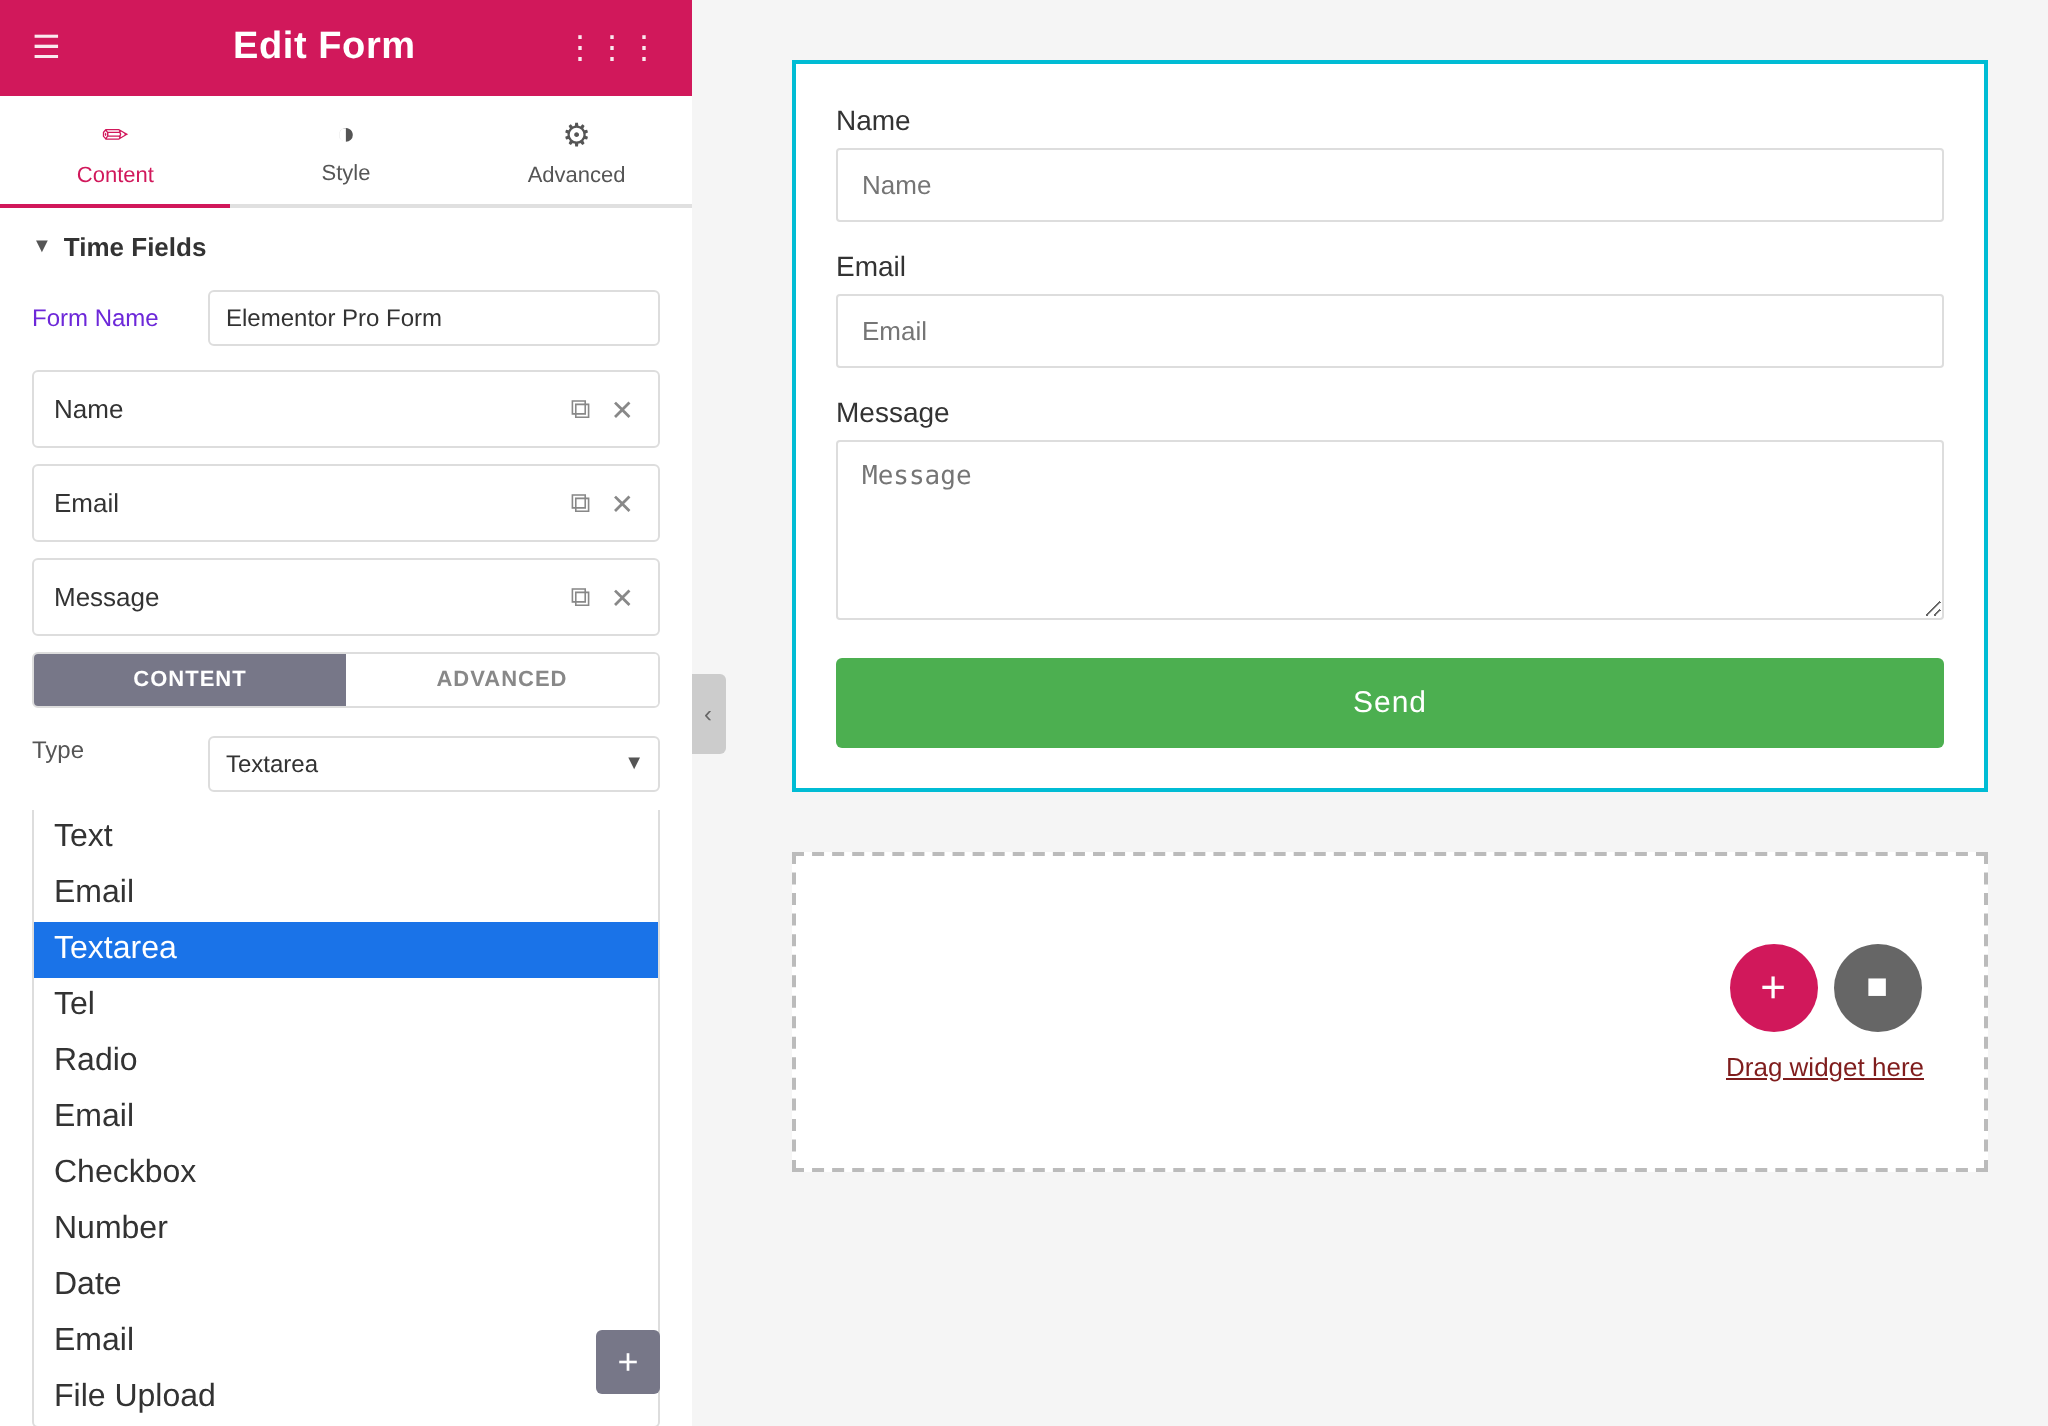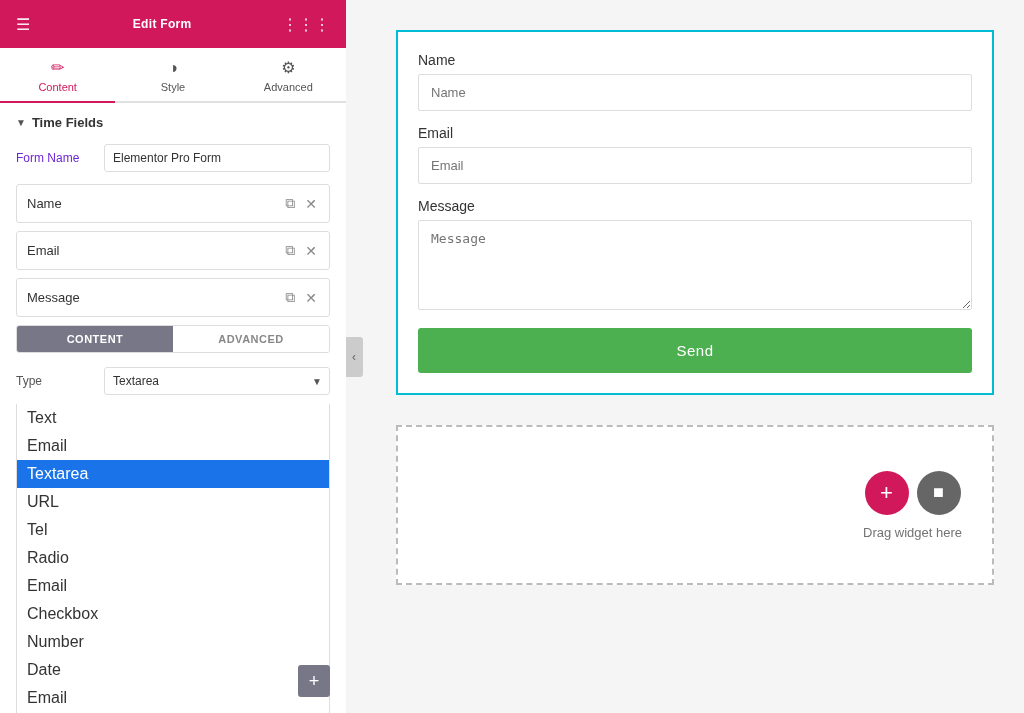--- a/index.html
+++ b/index.html
@@ -23,21 +23,21 @@
       background: #d1185b;
       color: #fff;
       display: flex;
       align-items: center;
       justify-content: space-between;
       padding: 0 16px;
       height: 48px;
       flex-shrink: 0;
     }
     .panel-header-title {
-      font-size: 12px;
+      font-size: 19px;
       font-weight: bold;
       letter-spacing: 0.3px;
       padding-left: 12px;
     }
     .hamburger-icon, .grid-icon {
       cursor: pointer;
       font-size: 16px;
       color: #fff;
       opacity: 0.9;
     }
@@ -171,21 +171,21 @@
       color: #fff;
     }
     .sub-tab.inactive {
       background: #fff;
       color: #888;
     }
 
     
     .type-row {
       display: flex;
-      align-items: center;
+      align-items: flex-start;
       margin-bottom: 10px;
       gap: 8px;
     }
     .type-row label {
       font-size: 12px;
       color: #555;
       min-width: 80px;
     }
     .type-select-wrapper {
       position: relative;
@@ -374,21 +374,22 @@
       border: none;
       cursor: pointer;
       display: flex;
       align-items: center;
       justify-content: center;
       color: #fff;
       font-size: 18px;
     }
     .drop-label {
       font-size: 13px;
-      color: #737373;
+      color: #7f1d1d;
+      text-decoration: underline;
     }
   </style>
 </head>
 <body>
 
 <div class="left-panel">
 
   <div class="panel-header">
     <span class="hamburger-icon">☰</span>
     <span class="panel-header-title">Edit Form</span>
@@ -458,21 +459,20 @@
           <option>Textarea</option>
         </select>
         <span class="select-arrow">▼</span>
       </div>
     </div>
 
     <div class="dropdown-list">
       <div class="dropdown-item">Text</div>
       <div class="dropdown-item">Email</div>
       <div class="dropdown-item selected">Textarea</div>
-      <div class="dropdown-item">URL</div>
       <div class="dropdown-item">Tel</div>
       <div class="dropdown-item">Radio</div>
       <div class="dropdown-item">Email</div>
       <div class="dropdown-item">Checkbox</div>
       <div class="dropdown-item">Number</div>
       <div class="dropdown-item">Date</div>
       <div class="dropdown-item">Email</div>
       <div class="dropdown-item">File Upload</div>
 
     </div>

